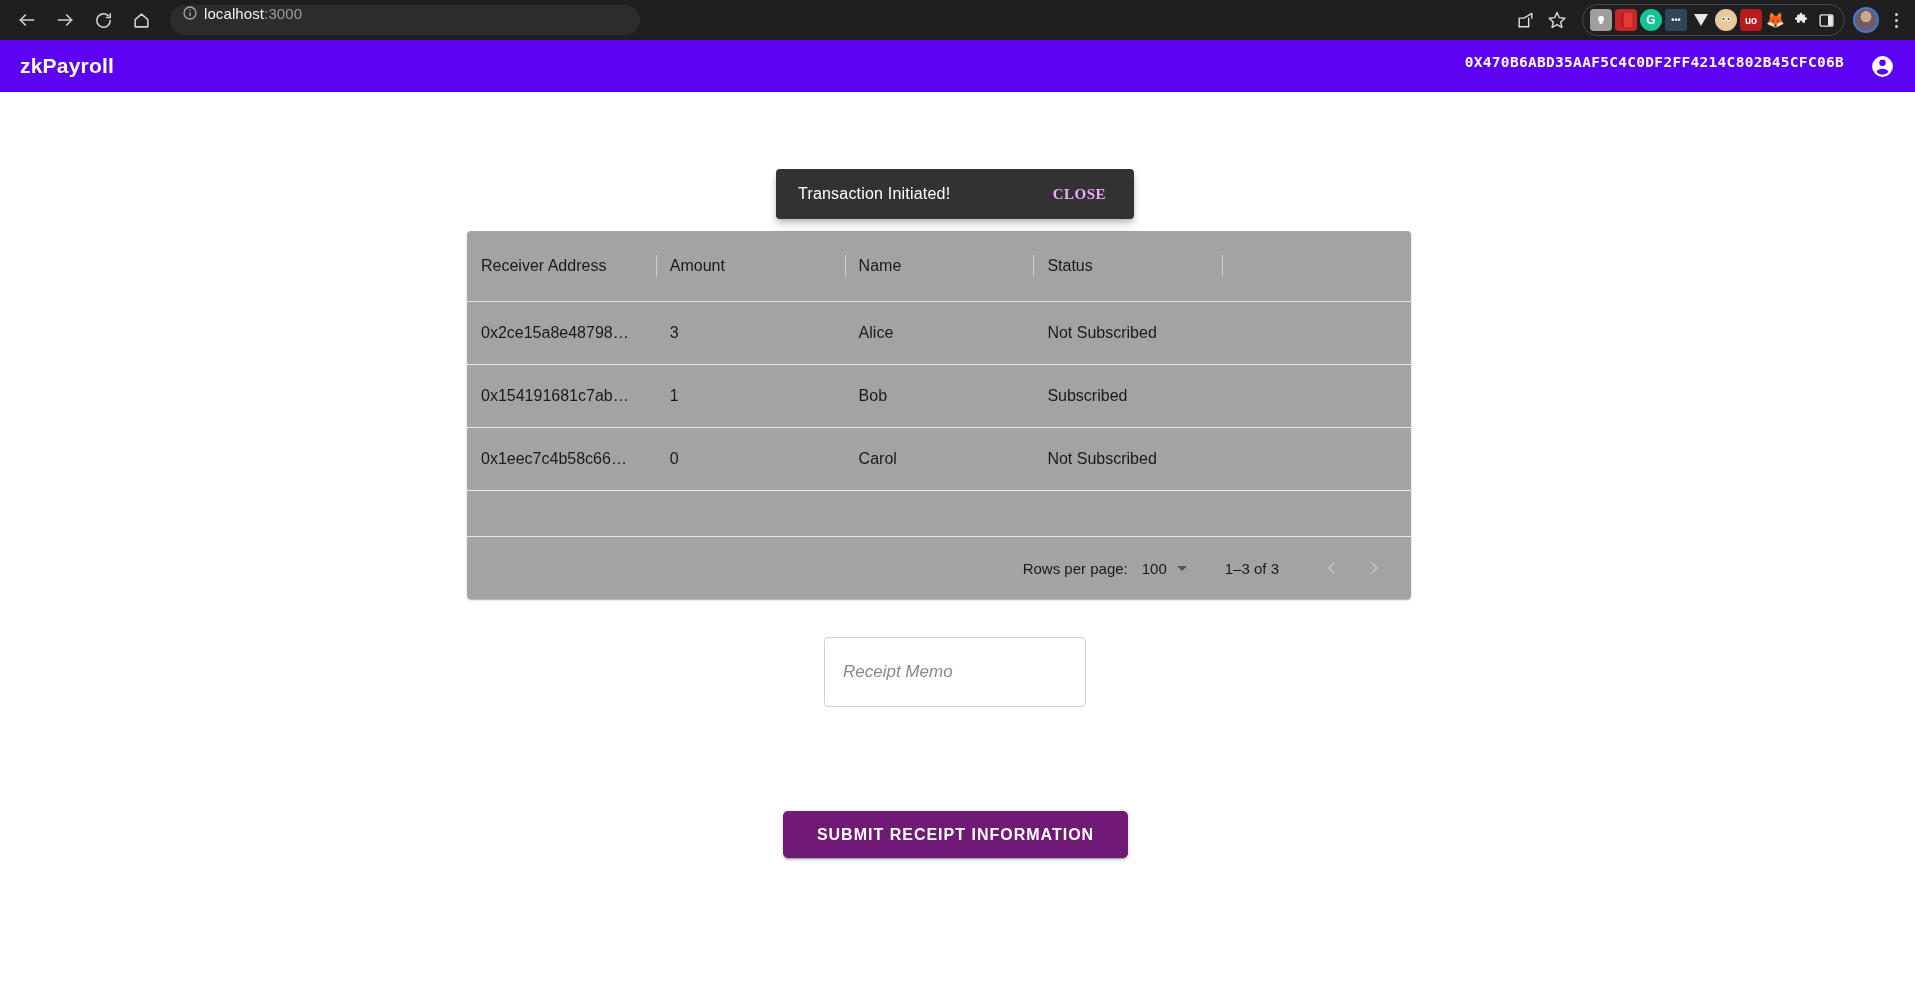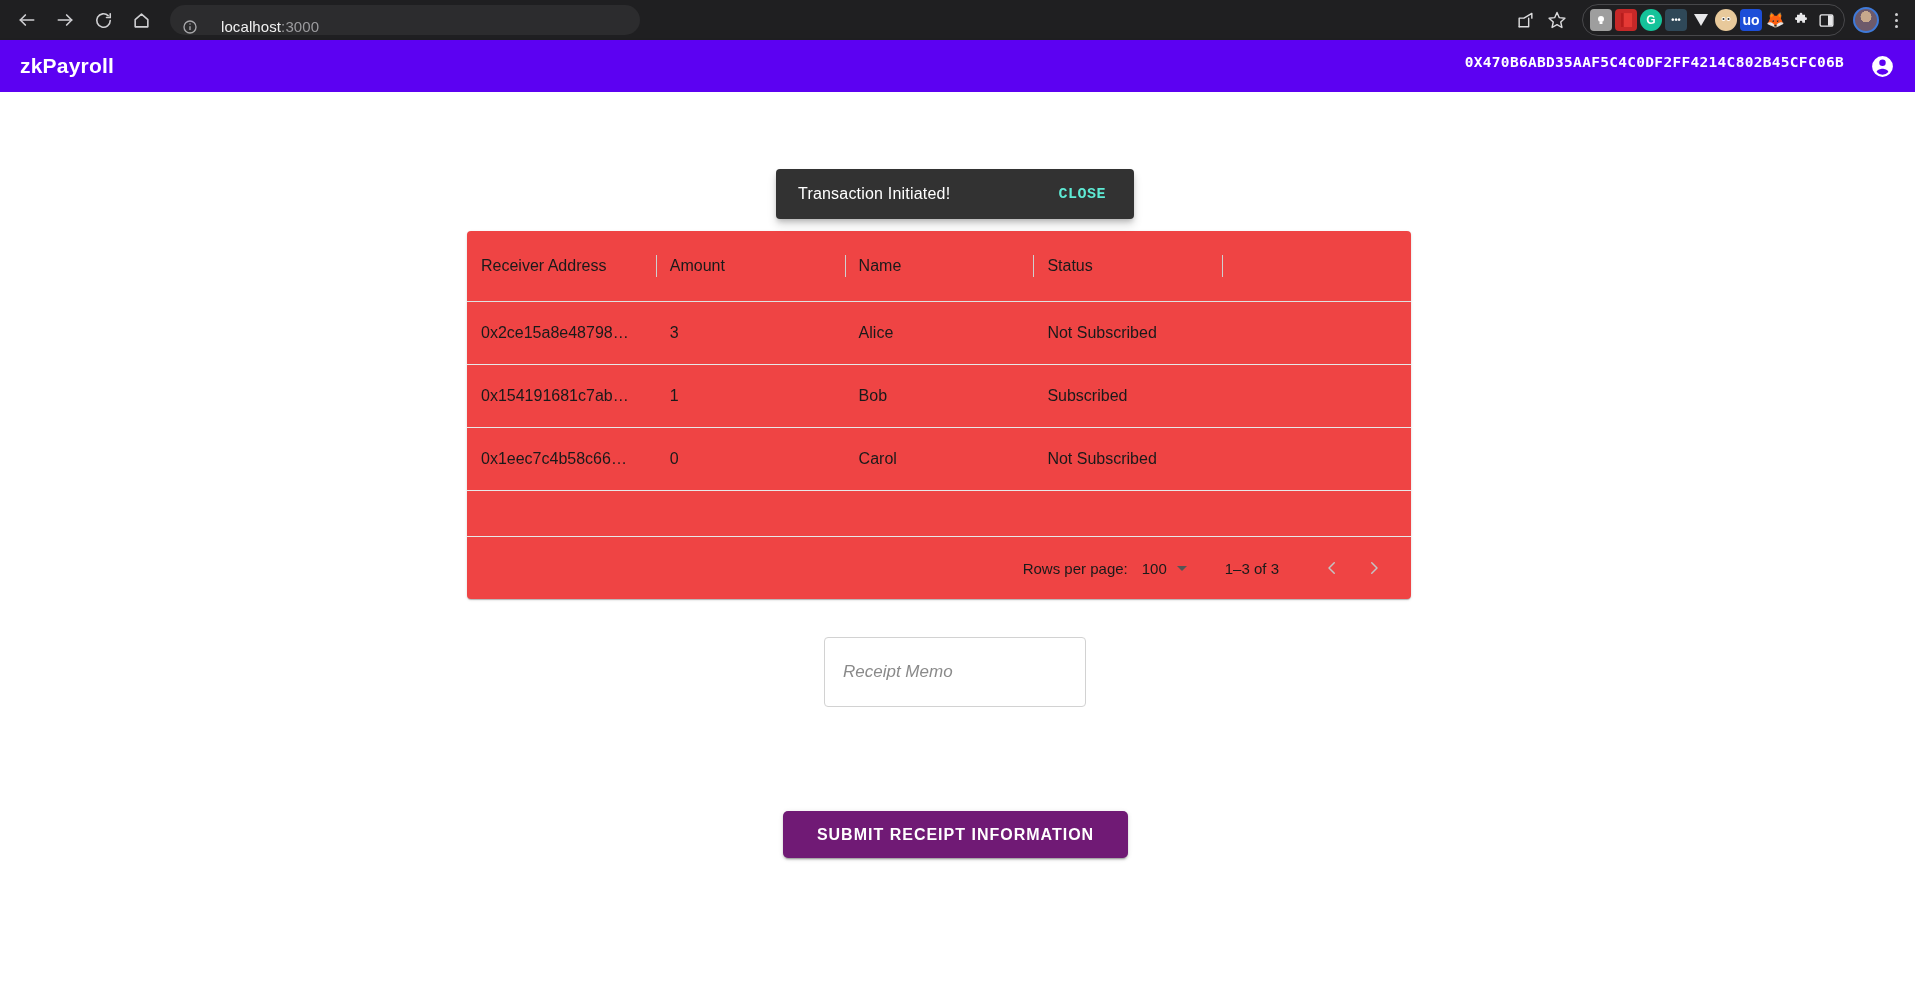--- a/index.html
+++ b/index.html
@@ -29,23 +29,23 @@
   .nav-btn svg { display: block; }
 
   .urlbar {
     flex: 0 1 auto;
     width: 470px;
     margin-left: 12px;
     height: 30px;
     background: #2c2c2e;
     border-radius: 16px;
     display: flex;
-    align-items: flex-end;
+    align-items: flex-start;
     padding: 0 12px;
-    gap: 23px;
+    gap: 6px;
   }
   .url-text {
     font-size: 15px;
     color: #f1f1f1;
     white-space: nowrap;
     letter-spacing: .1px;
   }
   .url-text .port { color: #9b9b9e; }
 
   .chrome-right {
@@ -141,42 +141,42 @@
     box-shadow: 0 3px 5px -1px rgba(0,0,0,.2), 0 6px 10px 0 rgba(0,0,0,.14);
     z-index: 50;
   }
   .toast-msg {
     color: #fff;
     font-size: 16px;
     letter-spacing: .2px;
   }
   .toast-close {
     margin-left: auto;
-    color: #5eead4;
+    color: #f0abfc;
     font-size: 15px;
     font-weight: bold;
     letter-spacing: .5px;
     cursor: pointer;
     background: none; border: none;
-    font-family: Liberation Mono, monospace;
+    font-family: Liberation Serif, serif;
   }
 
   
   .page {
     position: relative;
     height: 889px;
     background: #fff;
   }
 
   .table-card {
     position: absolute;
     left: 467px;
     top: 139px;
     width: 944px;
-    background: #ef4444;
+    background: #a3a3a3;
     border-radius: 4px;
     box-shadow: 0 2px 1px -1px rgba(0,0,0,.14), 0 1px 3px 0 rgba(0,0,0,.12), 0 1px 1px 0 rgba(0,0,0,.10);
     overflow: hidden;
   }
   table { width: 100%; border-collapse: collapse; }
   thead th {
     text-align: left;
     font-size: 16px;
     font-weight: normal;
     color: #1a1a1a;
@@ -374,21 +374,21 @@
           </svg>
       </div>
       <div class="ext-ic" style="background:#e8c99b;border-radius:50%;">
         <svg width="16" height="16" viewBox="0 0 16 16">
             <circle cx="5.5" cy="7" r="2" fill="#fff"></circle>
             <circle cx="10.5" cy="7" r="2" fill="#fff"></circle>
             <circle cx="5.5" cy="7" r="1" fill="#333"></circle>
             <circle cx="10.5" cy="7" r="1" fill="#333"></circle>
           </svg>
       </div>
-      <div class="ext-ic" style="background:#1d4ed8;font-size:14px;">uo</div>
+      <div class="ext-ic" style="background:#b91c1c;font-size:10px;">uo</div>
       <div class="ext-ic" style="background:transparent;font-size:15px;">🦊</div>
       <div class="ext-ic" style="background:transparent;">
         <svg width="16" height="16" viewBox="0 0 24 24" fill="#e8e8ea">
             <path d="M10 3a2 2 0 0 1 4 0v1h4v4h1a2 2 0 0 1 0 4h-1v4h-4v-1a2 2 0 0 0-4 0v1H6v-4H5a2 2 0 0 1 0-4h1V4h4z"></path>
           </svg>
       </div>
       <div class="ext-ic" style="background:transparent;">
         <svg width="15" height="15" viewBox="0 0 20 20">
             <rect x="1.5" y="2.5" width="17" height="15" rx="2" fill="none" stroke="#e8e8ea" stroke-width="1.8"></rect>
             <rect x="12" y="3" width="6" height="14" fill="#e8e8ea"></rect>

